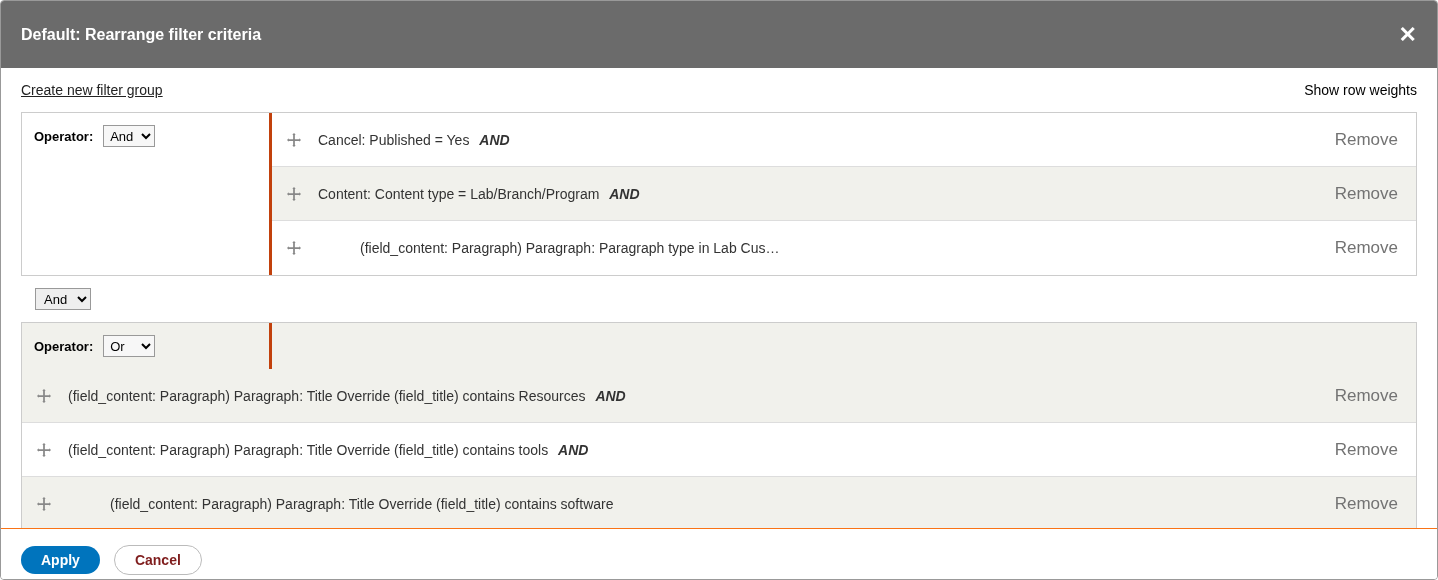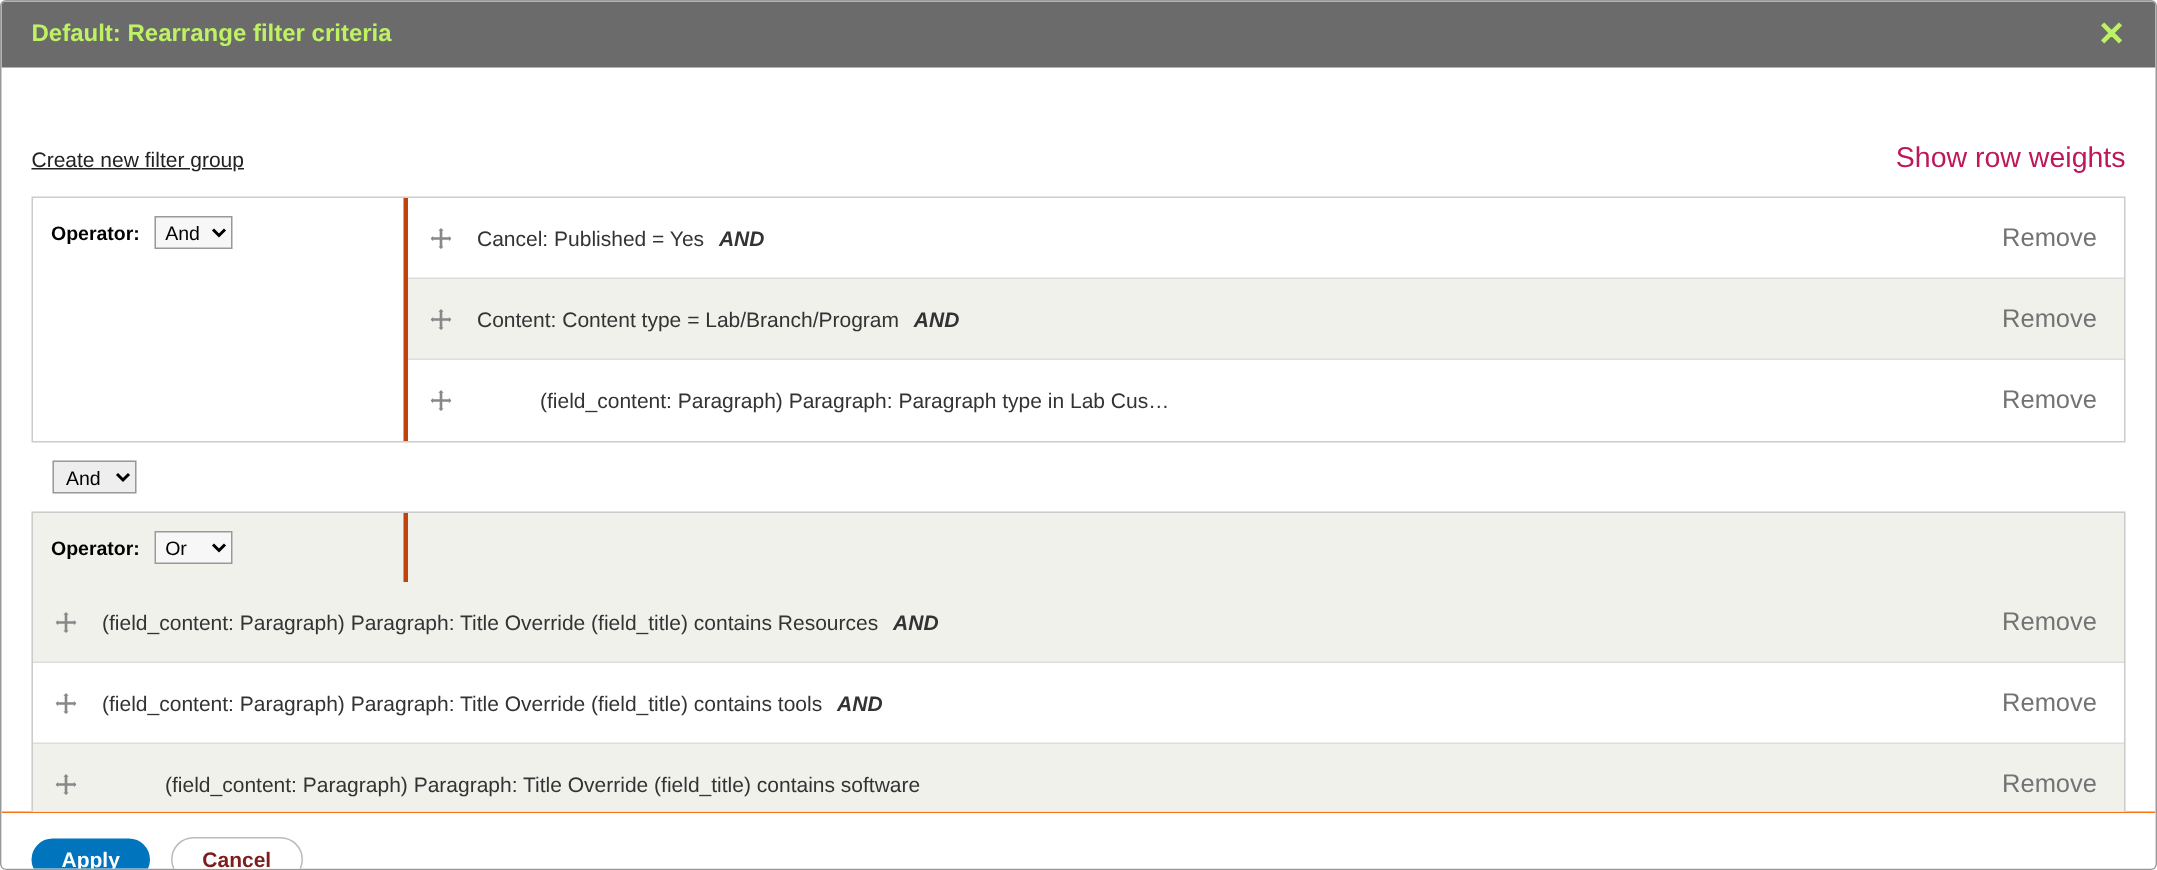--- a/index.html
+++ b/index.html
@@ -8,59 +8,58 @@
       font-size: 14px;
       background: #fff;
       width: 1438px;
       height: 580px;
       overflow: hidden;
       border: 1px solid #999;
       border-radius: 4px;
     }
     .dialog-header {
       background: #6b6b6b;
-      color: #bef264;
+      color: #ffffff;
       padding: 16px 20px;
       display: flex;
       justify-content: space-between;
       align-items: center;
-      height: 44px;
+      height: 67px;
     }
     .dialog-title {
       font-size: 16px;
       font-weight: bold;
     }
     .close-icon {
       font-size: 22px;
       font-weight: bold;
       cursor: pointer;
       line-height: 1;
     }
     .dialog-body {
       padding: 14px 20px 0 20px;
       height: 460px;
       overflow: hidden;
       position: relative;
-      margin-top: 36px;
     }
     .top-row {
       display: flex;
       justify-content: space-between;
       align-items: center;
       margin-bottom: 14px;
     }
     .create-group-link {
       color: #222;
       text-decoration: underline;
       font-size: 14px;
       cursor: pointer;
     }
     .show-weights-link {
-      color: #be185d;
-      font-size: 19px;
+      color: #000000;
+      font-size: 14px;
       cursor: pointer;
     }
     .filter-group {
       display: flex;
       border: 1px solid #ccc;
     }
     .filter-group.alt {
       background: #f1f1ec;
       flex-direction: column;
     }

